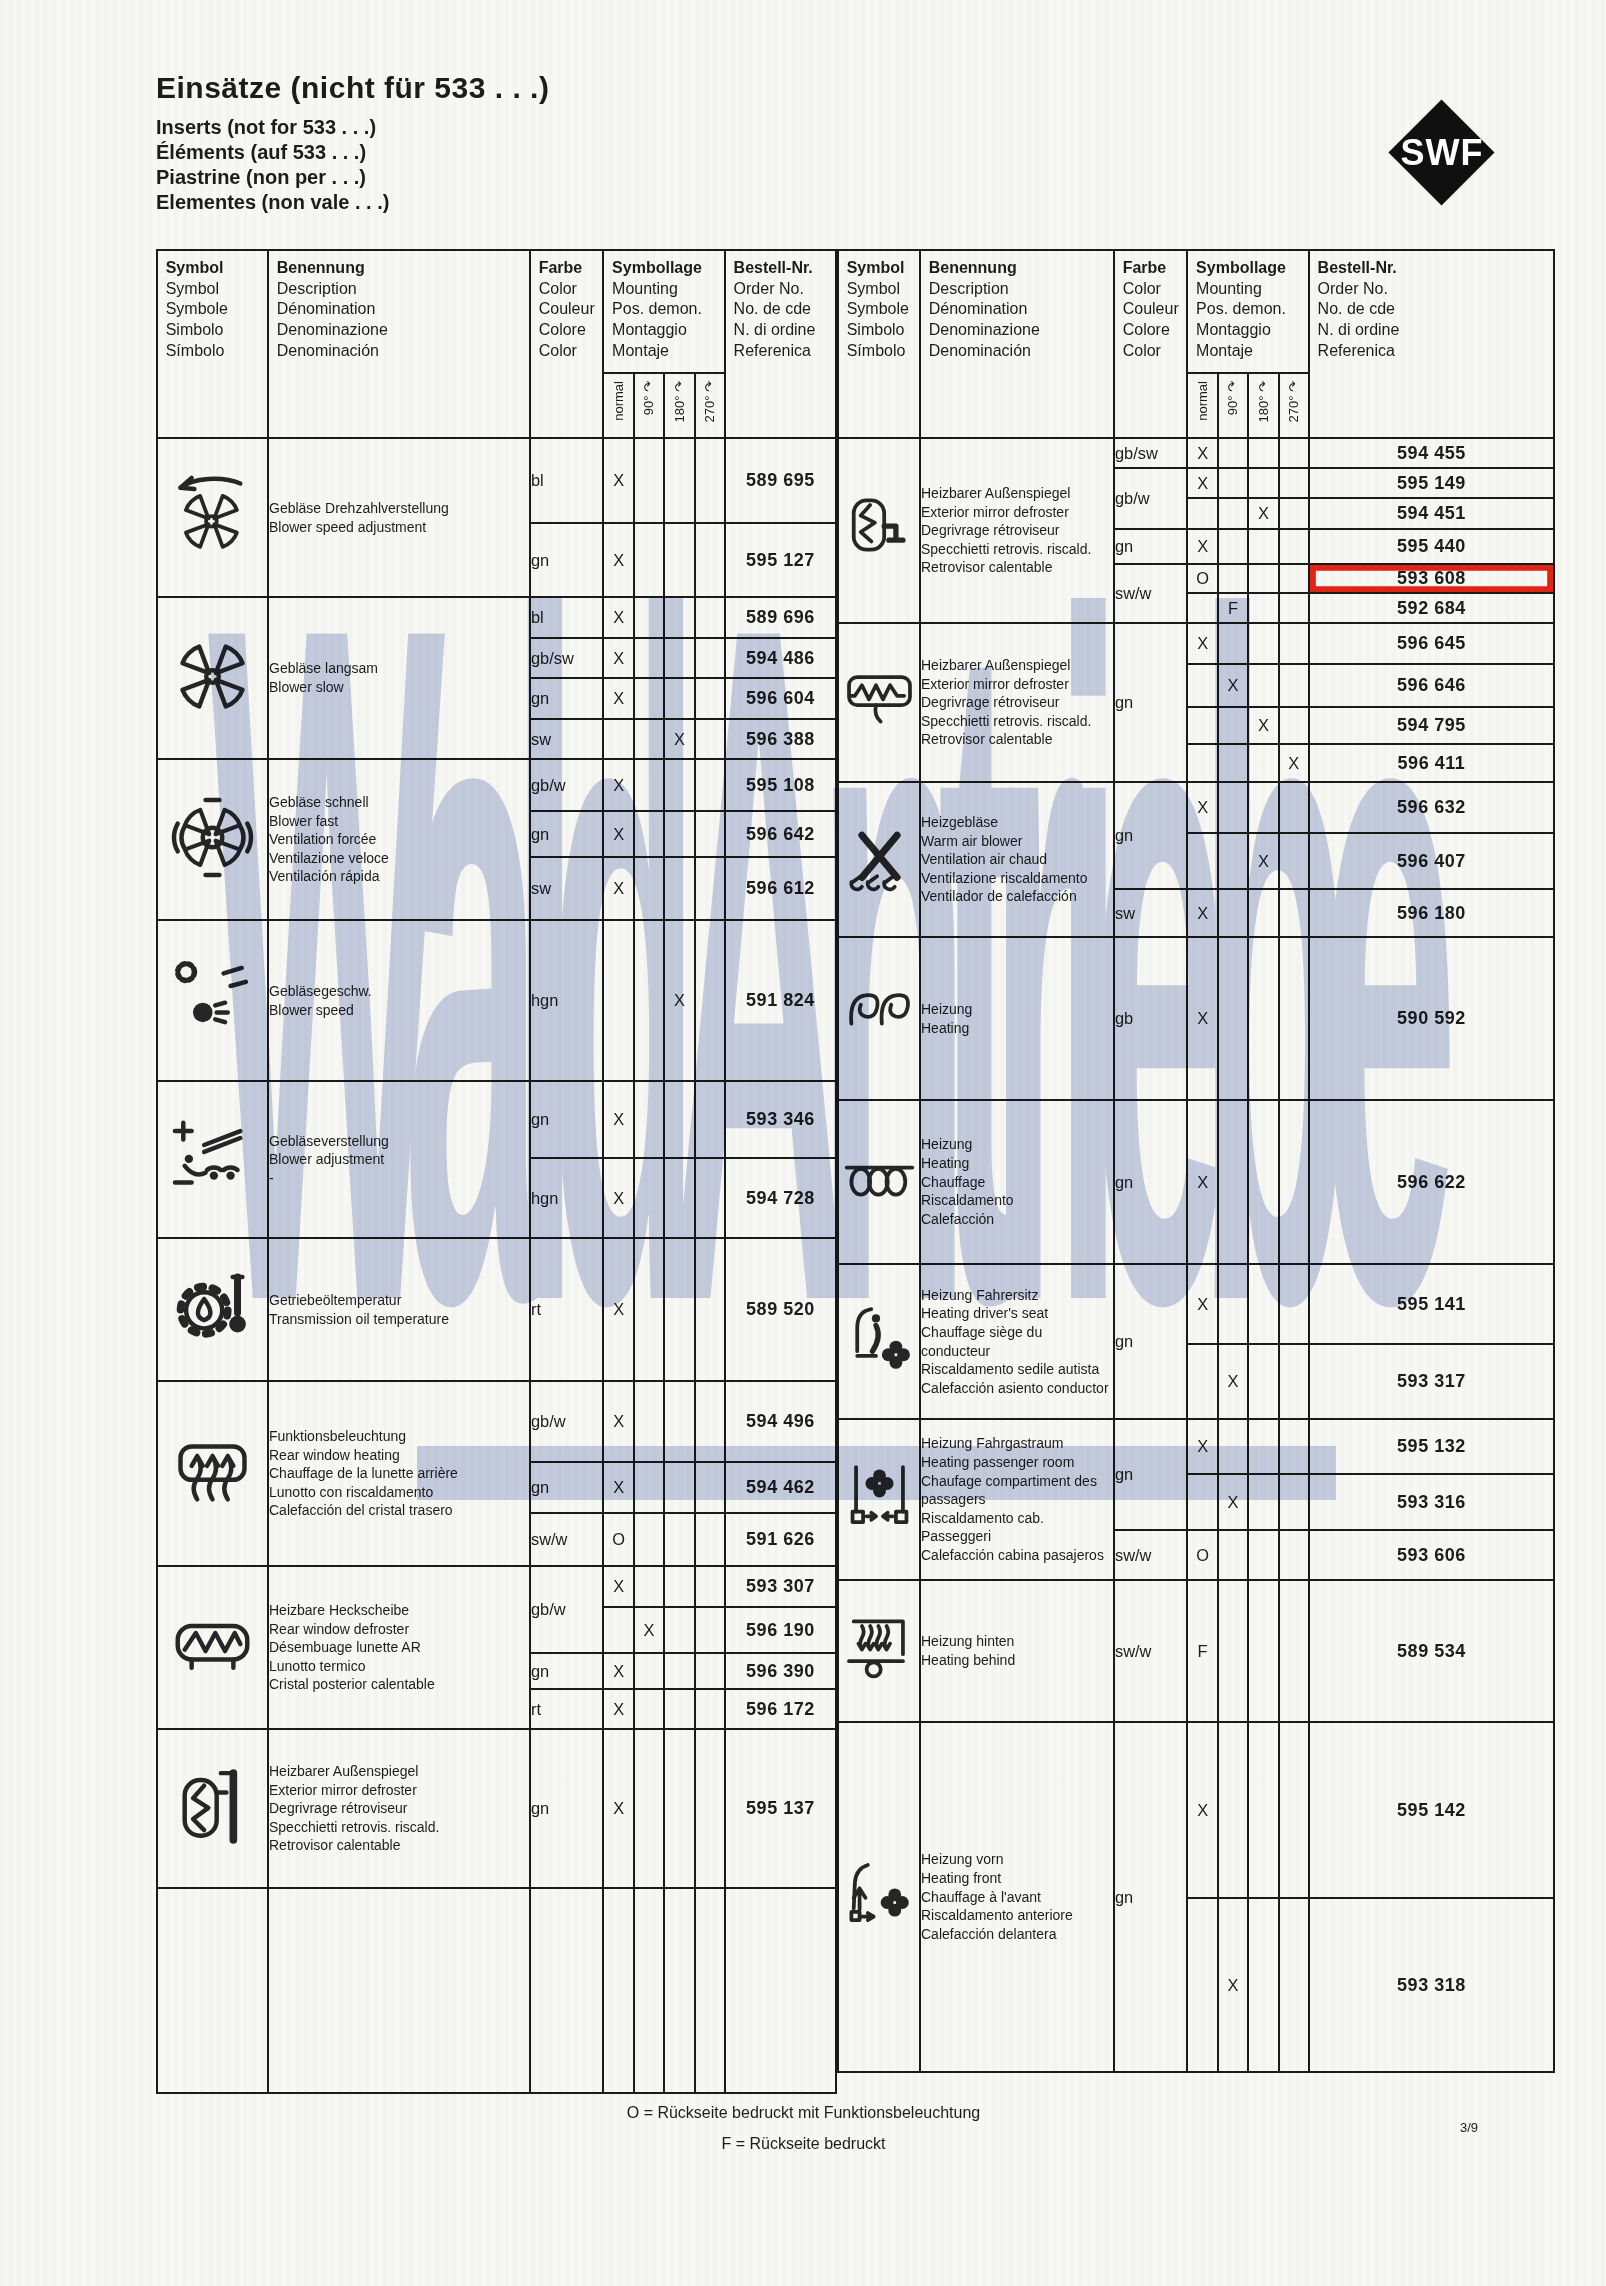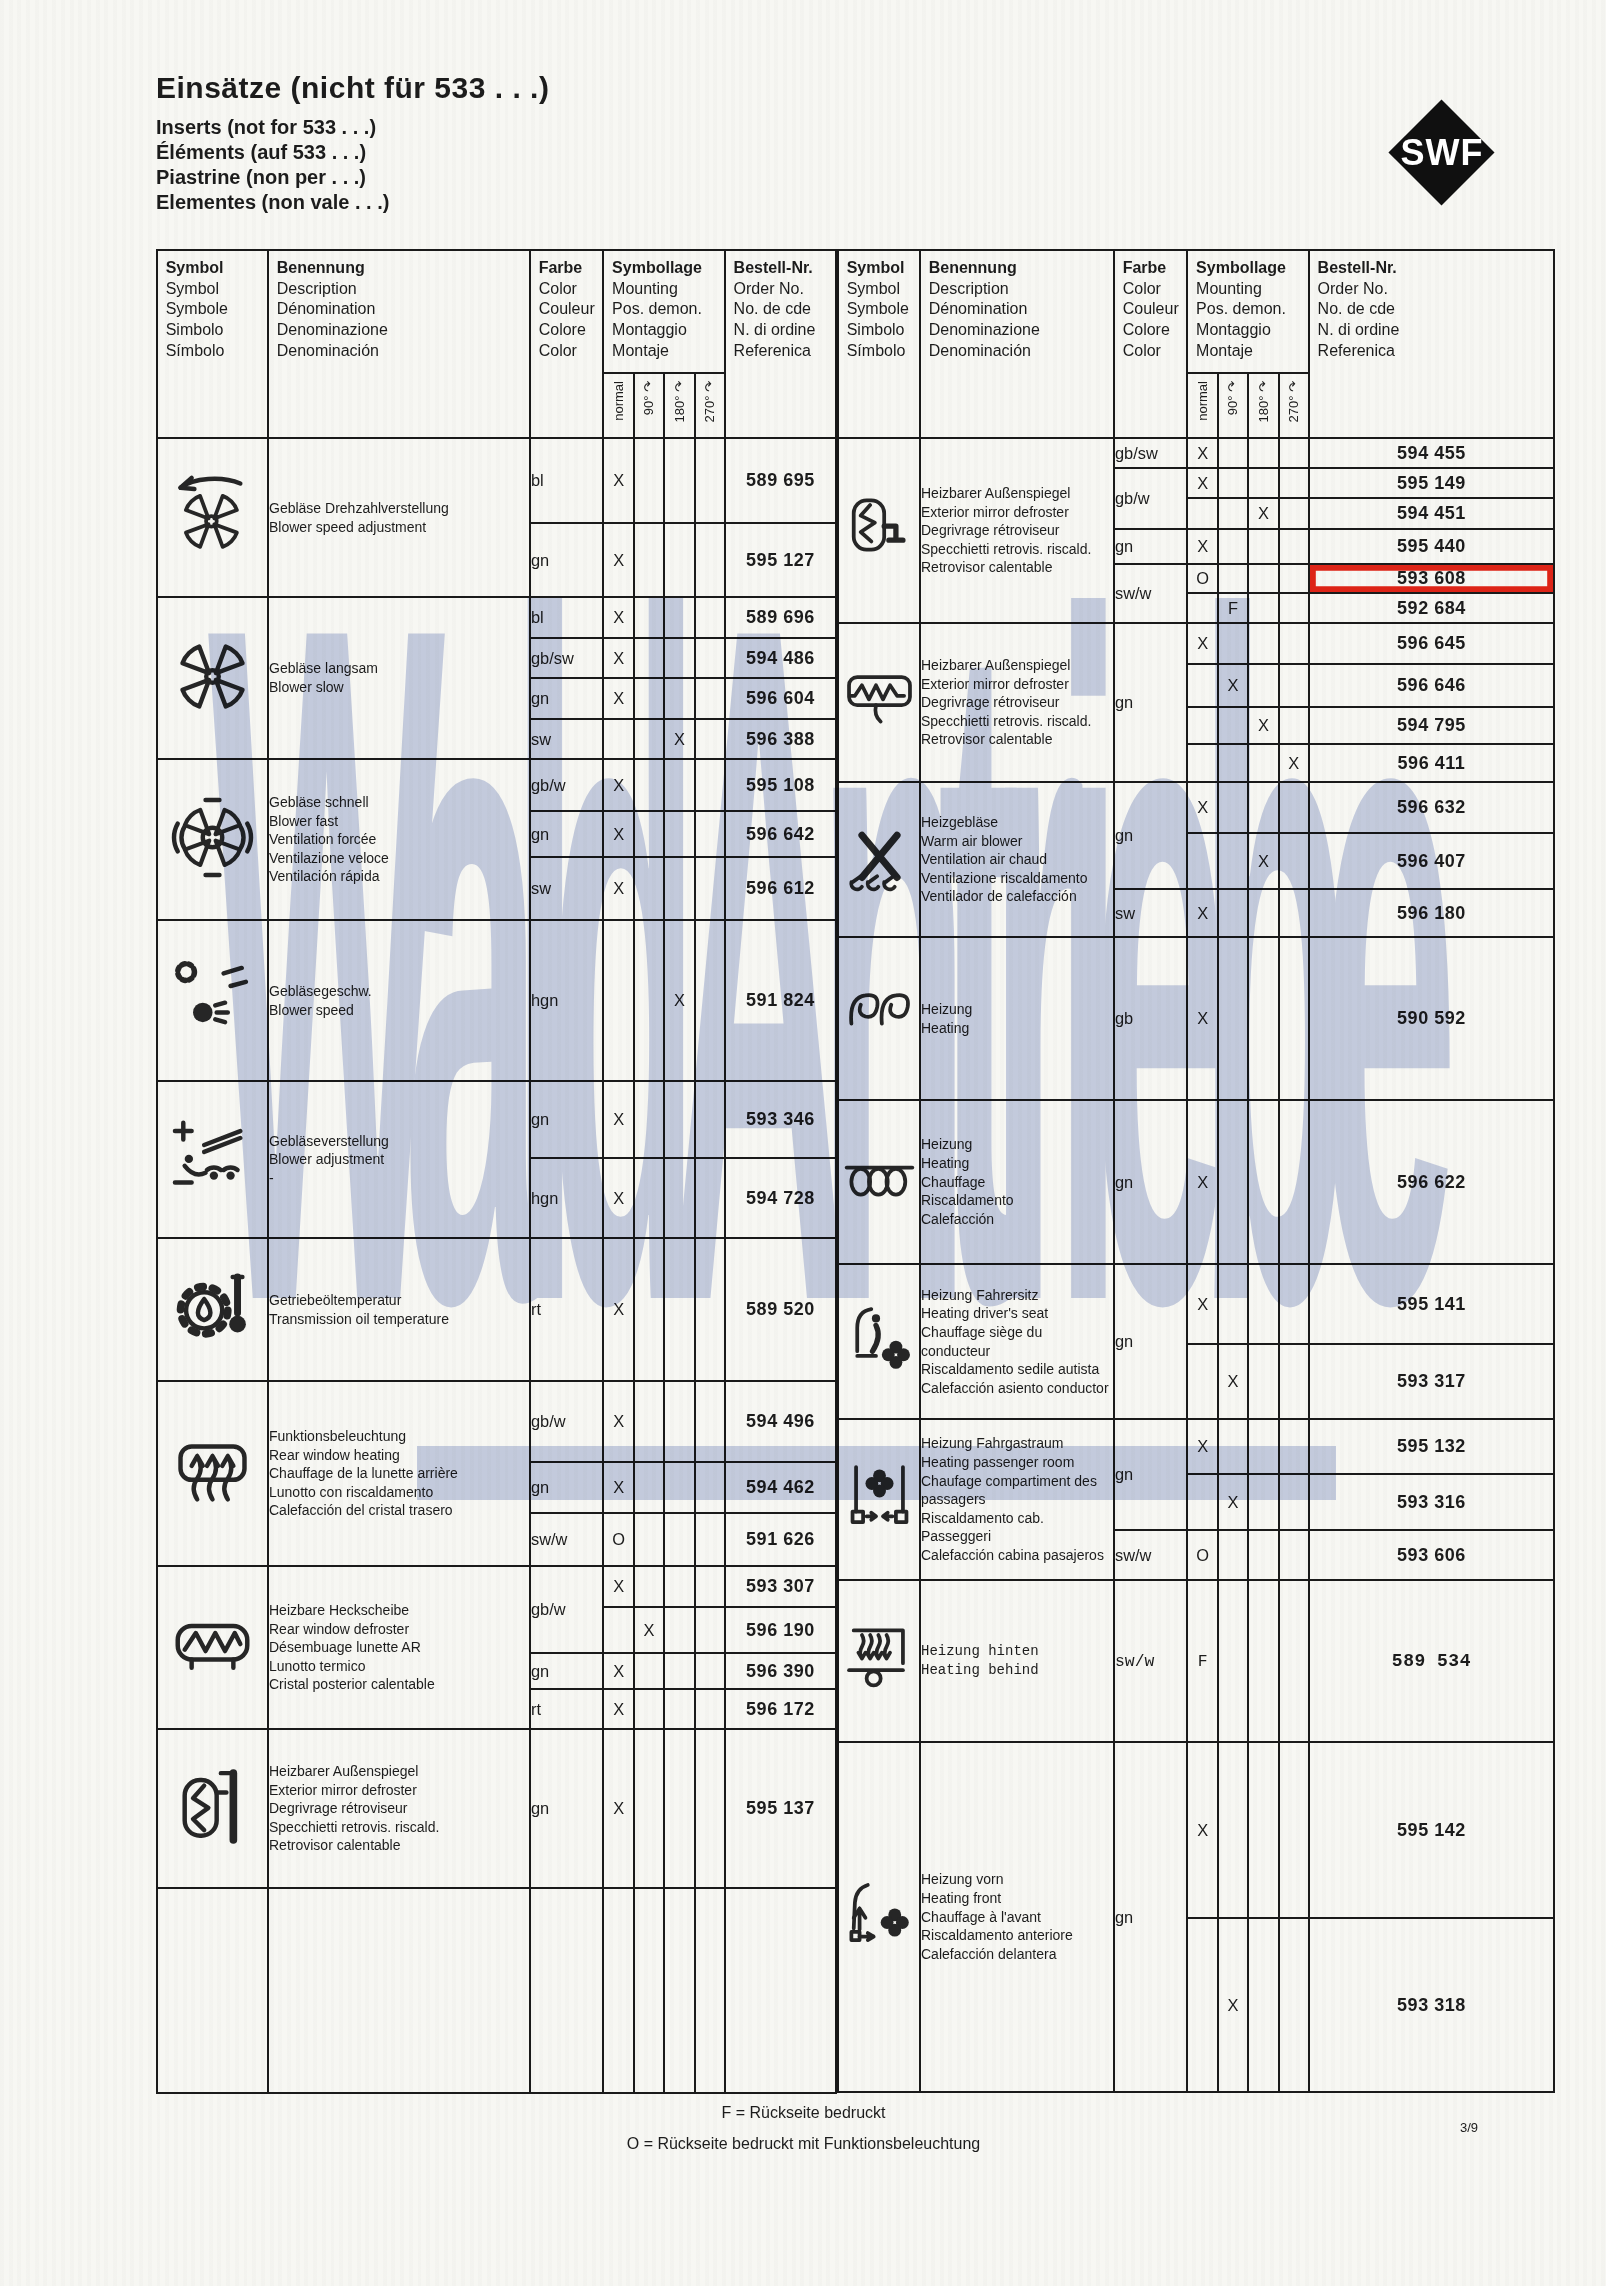--- a/index.html
+++ b/index.html
@@ -783,21 +783,21 @@
             <td class="order">593 316</td>
           </tr>
           <tr style="height: 50px;">
             <td class="colr" rowspan="1">sw/w</td>
             <td class="mark">O</td>
             <td class="mark"></td>
             <td class="mark"></td>
             <td class="mark"></td>
             <td class="order">593 606</td>
           </tr>
-          <tr style="height: 162px; font-family: Liberation Mono, monospace;">
+          <tr style="height: 142px;">
             <td class="symbol" rowspan="1"><span><svg viewBox="0 0 64 64" class="symsvg">
                   <g fill="none" stroke="#262626" stroke-width="3.2" stroke-linecap="round" stroke-linejoin="round">
                     <path d="M10 8 H52 V36"></path>
                     <path d="M17 12 q3 5 0 10 t0 10 m0 0 l-3 -5 m3 5 l3 -5"></path>
                     <path d="M24 12 q3 5 0 10 t0 10 m0 0 l-3 -5 m3 5 l3 -5"></path>
                     <path d="M31 12 q3 5 0 10 t0 10 m0 0 l-3 -5 m3 5 l3 -5"></path>
                     <path d="M38 12 q3 5 0 10 t0 10 m0 0 l-3 -5 m3 5 l3 -5"></path>
                     <path d="M6 42 H52"></path>
                     <circle cx="27" cy="49" r="6"></circle>
                   </g>
@@ -850,19 +850,19 @@
             <td class="order">593 318</td>
           </tr>
         </tbody>
       </table>
     </div>
 
   <div class="watermark">WaldAntriebe</div>
   <div class="wm-underline"></div>
 
   <div class="footer">
+    <div>O = Rückseite bedruckt mit Funktionsbeleuchtung</div>
     <div>F = Rückseite bedruckt</div>
-    <div>O = Rückseite bedruckt mit Funktionsbeleuchtung</div>
   </div>
   <div class="pagenum">3/9</div>
 
 </div>
 
 
 </body></html>

